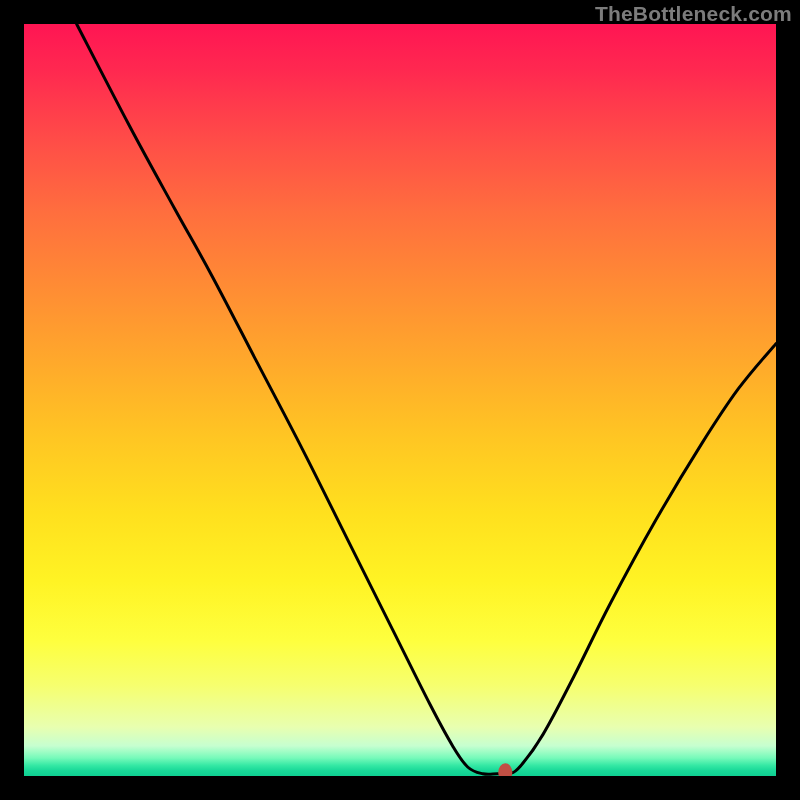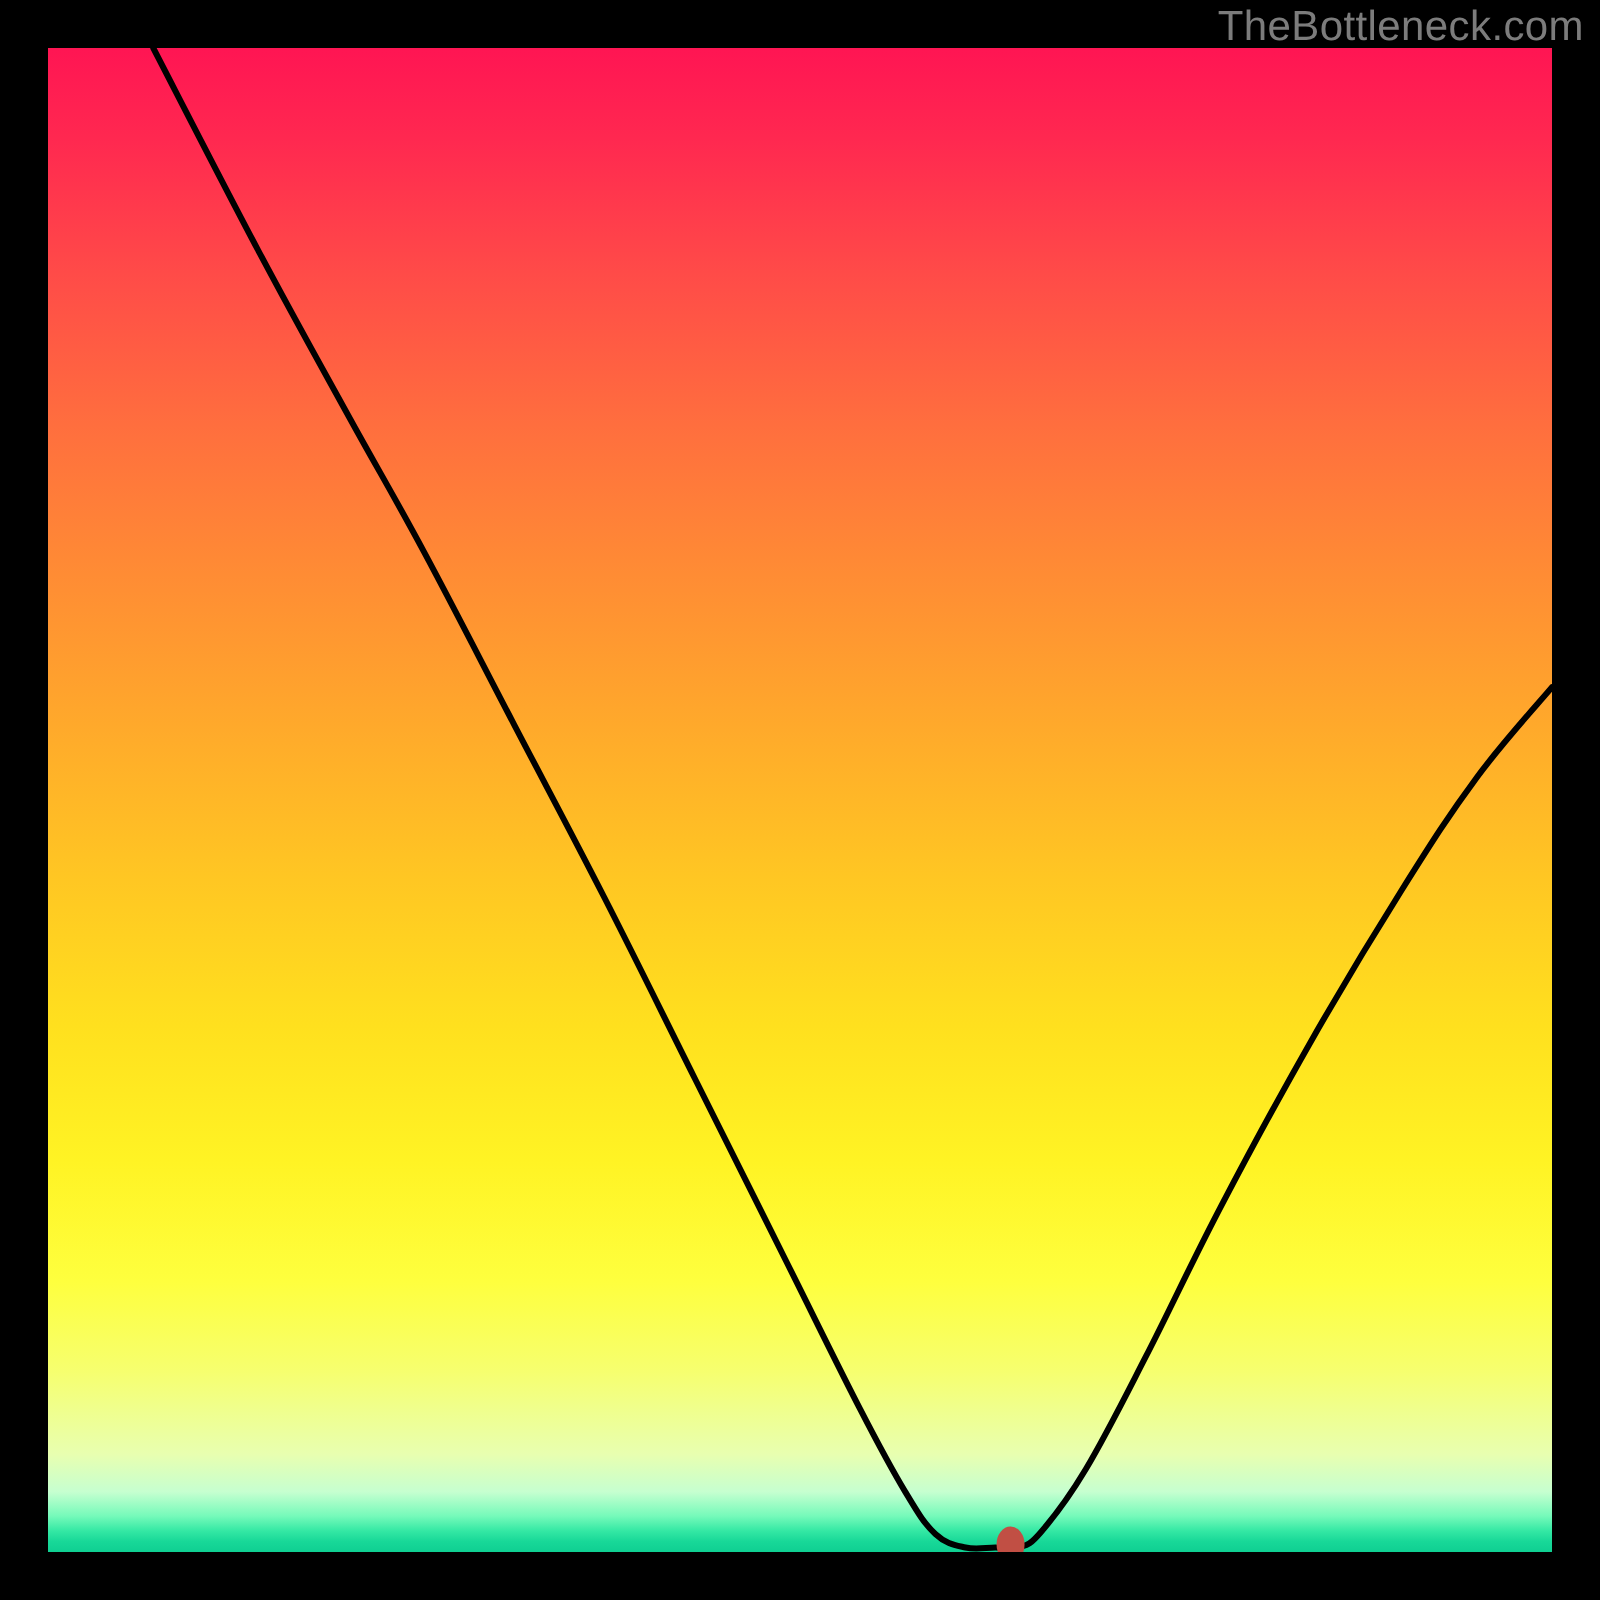--- a/index.html
+++ b/index.html
@@ -60,21 +60,21 @@
     top: 0;
     width: 100%;
     height: 100%;
   }
   .watermark {
     position: absolute;
     top: 2px;
     right: 8px;
     color: #7c7c7c;
     font-size: 21px;
-    font-weight: 400;
+    font-weight: 700;
     letter-spacing: 0.2px;
   }
 </style>
 </head>
 <body>
 
 <div class="frame">
 
   <div class="plot">
     <div class="gradient-bg"></div>

